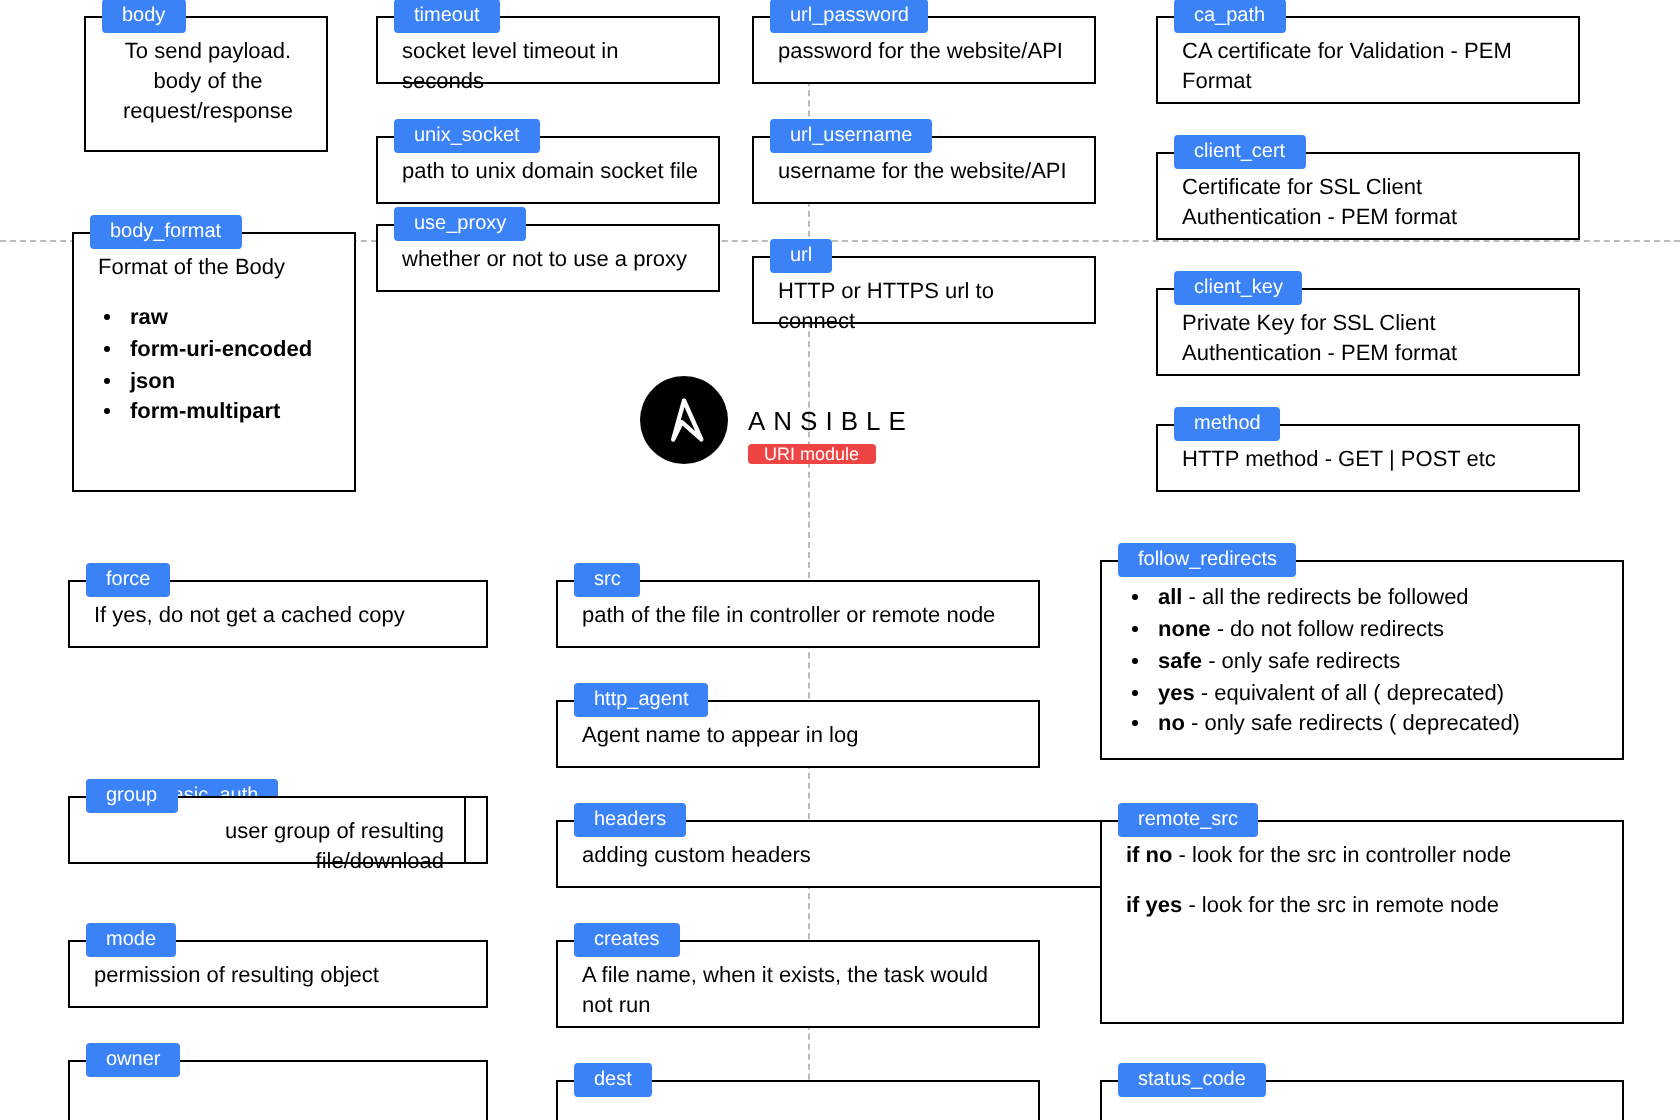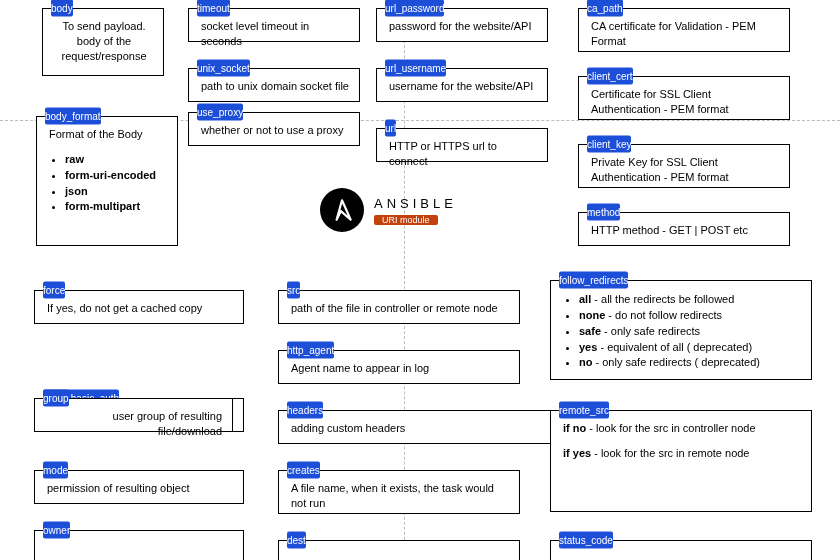--- a/index.html
+++ b/index.html
@@ -1,29 +1,29 @@
 <!DOCTYPE html>
 <html><head>
 <meta charset="utf-8">
 <style>
   * { box-sizing: border-box; margin: 0; padding: 0; }
   body { font-family: Arial, Helvetica, sans-serif; background: #fff; width: 840px; height: 560px; position: relative; overflow: hidden; }
   .guide-h { position: absolute; left: 0; width: 840px; border-top: 1px dashed #bbb; }
   .guide-v { position: absolute; top: 0; height: 560px; border-left: 1px dashed #bbb; }
   .card { position: absolute; border: 1px solid #000; background: #fff; }
-  .tag { position: absolute; top: -1px; left: 8px; transform: translateY(-50%); background: #1d4ed8; color: #fff; font-size: 10px; padding: 3px 0; border-radius: 2px; white-space: nowrap; }
+  .tag { position: absolute; top: -1px; left: 8px; transform: translateY(-50%); background: #3b82f6; color: #fff; font-size: 10px; padding: 3px 10px; border-radius: 2px; white-space: nowrap; }
   .card .content { padding: 10px 10px 8px 12px; font-size: 11px; line-height: 1.35; }
   .card ul { list-style: disc; padding-left: 16px; }
   .card li { margin: 1px 0; }
-  .logo { position: absolute; display: flex; align-items: center; gap: 10px; }
+  .logo { position: absolute; display: flex; align-items: flex-end; gap: 10px; }
   .logo-circle { width: 44px; height: 44px; border-radius: 50%; background: #000; display: flex; align-items: center; justify-content: center; }
   .logo-circle svg { width: 26px; height: 26px; }
   .logo-text { display: flex; flex-direction: column; gap: 4px; }
   .logo-name { font-size: 13px; letter-spacing: 4px; color: #000; }
-  .logo-badge { background: #c2410c; color: #fff; font-size: 9px; padding: 0 8px; border-radius: 2px; width: fit-content; }
+  .logo-badge { background: #ef4444; color: #fff; font-size: 9px; padding: 0 8px; border-radius: 2px; width: fit-content; }
   code { font-family: monospace; }
 </style>
 </head>
 <body>
 
 <div class="guide-h" style="top:120px"></div>
 <div class="guide-v" style="left:404px"></div>
 
 <div class="card" style="left:42px; top:8px; width:122px; height:68px;">
   <div class="tag">body</div>

